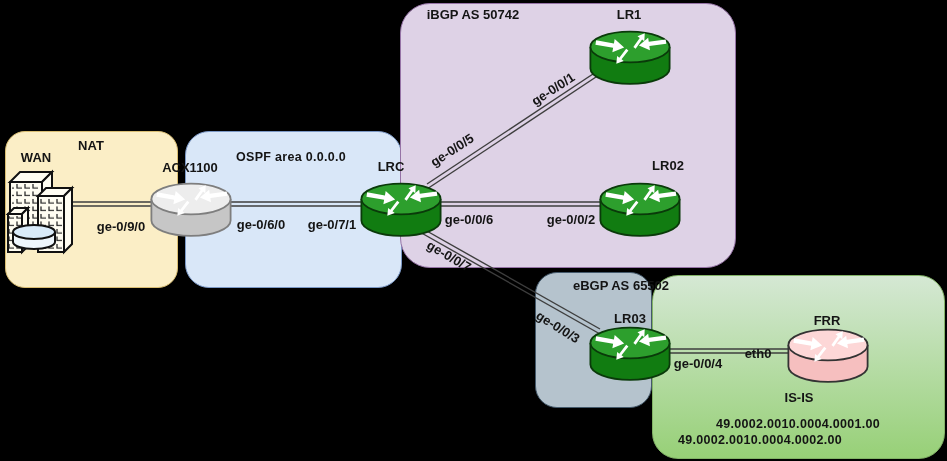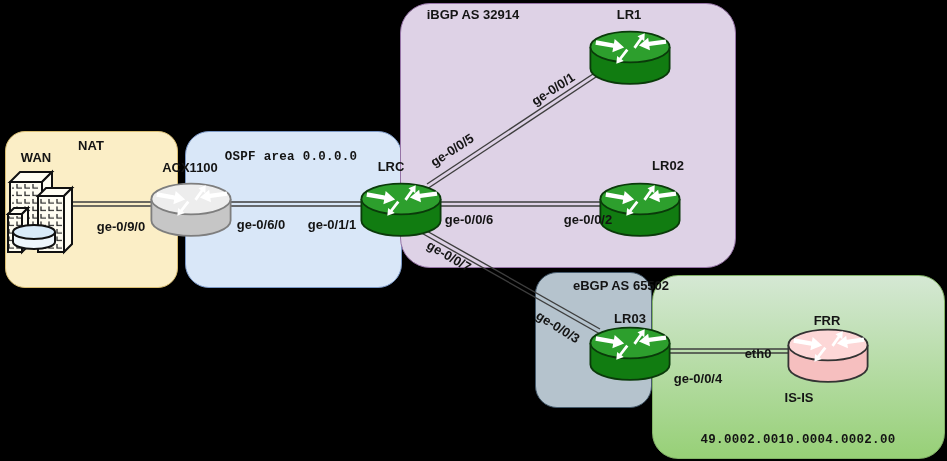--- a/index.html
+++ b/index.html
@@ -12,21 +12,21 @@
              background:#d9e7f8;border:1.6px solid #7b98c6;}
   .zone-ibgp{left:400px;top:3px;  width:336px;height:265px;border-radius:30px;
              background:#ded2e6;border:1.6px solid #9673a6;}
   .zone-ebgp{left:535px;top:272px;width:117px;height:136px;border-radius:22px;
              background:#b5c3cd;border:1.6px solid #44596b;}
   .zone-isis{left:652px;top:275px;width:293px;height:184px;border-radius:26px;
              background:linear-gradient(#d5e8d4,#97d077);border:1.6px solid #82b366;}
   #wires{position:absolute;left:0;top:0;z-index:2;}
   .lbl{position:absolute;z-index:3;transform:translate(-50%,-50%);
        font-weight:bold;font-size:13px;color:#141414;white-space:nowrap;line-height:1;}
-  .mono{font-family:Liberation Mono, monospace;font-size:12.5px;letter-spacing:.3px;}
+  .mono{font-family:Liberation Sans, sans-serif;font-size:12.5px;letter-spacing:.3px;}
   .rot-up  {transform:translate(-50%,-50%) rotate(-33deg);}
   .rot-dn30{transform:translate(-50%,-50%) rotate(30deg);}
   .rot-dn32{transform:translate(-50%,-50%) rotate(32deg);}
   .wire{stroke:#3e3e3e;stroke-width:1.4;fill:none;}
 </style>
 </head>
 <body>
 
 <div id="canvas">
 
@@ -98,36 +98,37 @@
     <use href="#router" transform="translate(356,181) scale(0.9)" style="--rt:#2d9f2d;--rb:#117c11;--ln:#0a3a0a"></use>
     <use href="#router" transform="translate(585,29) scale(0.9)" style="--rt:#2d9f2d;--rb:#117c11;--ln:#0a3a0a"></use>
     <use href="#router" transform="translate(595,181) scale(0.9)" style="--rt:#2d9f2d;--rb:#117c11;--ln:#0a3a0a"></use>
     <use href="#router" transform="translate(585,325) scale(0.9)" style="--rt:#2d9f2d;--rb:#117c11;--ln:#0a3a0a"></use>
     <use href="#router" transform="translate(783,327) scale(0.9)" style="--rt:#fdd7d7;--rb:#f6bfbf;--ln:#333"></use>
   </svg>
 
   <div class="lbl" style="left:91px;top:145px">NAT</div>
   <div class="lbl" style="left:36px;top:157px">WAN</div>
   <div class="lbl mono" style="left:291px;top:157px">OSPF area 0.0.0.0</div>
-  <div class="lbl" style="left:473px;top:14px">iBGP AS 32914</div>
+  <div class="lbl" style="left:473px;top:14px">iBGP AS 50742</div>
   <div class="lbl" style="left:621px;top:285px">eBGP AS 65502</div>
   <div class="lbl" style="left:799px;top:397px">IS-IS</div>
-  <div class="lbl mono" style="left:798px;top:440px">49.0002.0010.0004.0002.00</div>
+  <div class="lbl mono" style="left:798px;top:424px">49.0002.0010.0004.0001.00</div>
+  <div class="lbl mono" style="left:760px;top:440px">49.0002.0010.0004.0002.00</div>
 
   <div class="lbl" style="left:190px;top:167px">ACX1100</div>
   <div class="lbl" style="left:391px;top:166px">LRC</div>
   <div class="lbl" style="left:629px;top:14px">LR1</div>
   <div class="lbl" style="left:668px;top:165px">LR02</div>
   <div class="lbl" style="left:630px;top:318px">LR03</div>
   <div class="lbl" style="left:827px;top:320px">FRR</div>
 
   <div class="lbl" style="left:121px;top:226px">ge-0/9/0</div>
   <div class="lbl" style="left:261px;top:224px">ge-0/6/0</div>
-  <div class="lbl" style="left:332px;top:224px">ge-0/1/1</div>
+  <div class="lbl" style="left:332px;top:224px">ge-0/7/1</div>
   <div class="lbl rot-up" style="left:452px;top:150px">ge-0/0/5</div>
   <div class="lbl rot-up" style="left:553px;top:89px">ge-0/0/1</div>
   <div class="lbl" style="left:469px;top:219px">ge-0/0/6</div>
-  <div class="lbl" style="left:588px;top:219px">ge-0/0/2</div>
+  <div class="lbl" style="left:571px;top:219px">ge-0/0/2</div>
   <div class="lbl rot-dn30" style="left:449px;top:256px">ge-0/0/7</div>
   <div class="lbl rot-dn32" style="left:558px;top:327px">ge-0/0/3</div>
-  <div class="lbl" style="left:698px;top:378px">ge-0/0/4</div>
+  <div class="lbl" style="left:698px;top:363px">ge-0/0/4</div>
   <div class="lbl" style="left:758px;top:353px">eth0</div>
 </div>
 
 </body></html>

